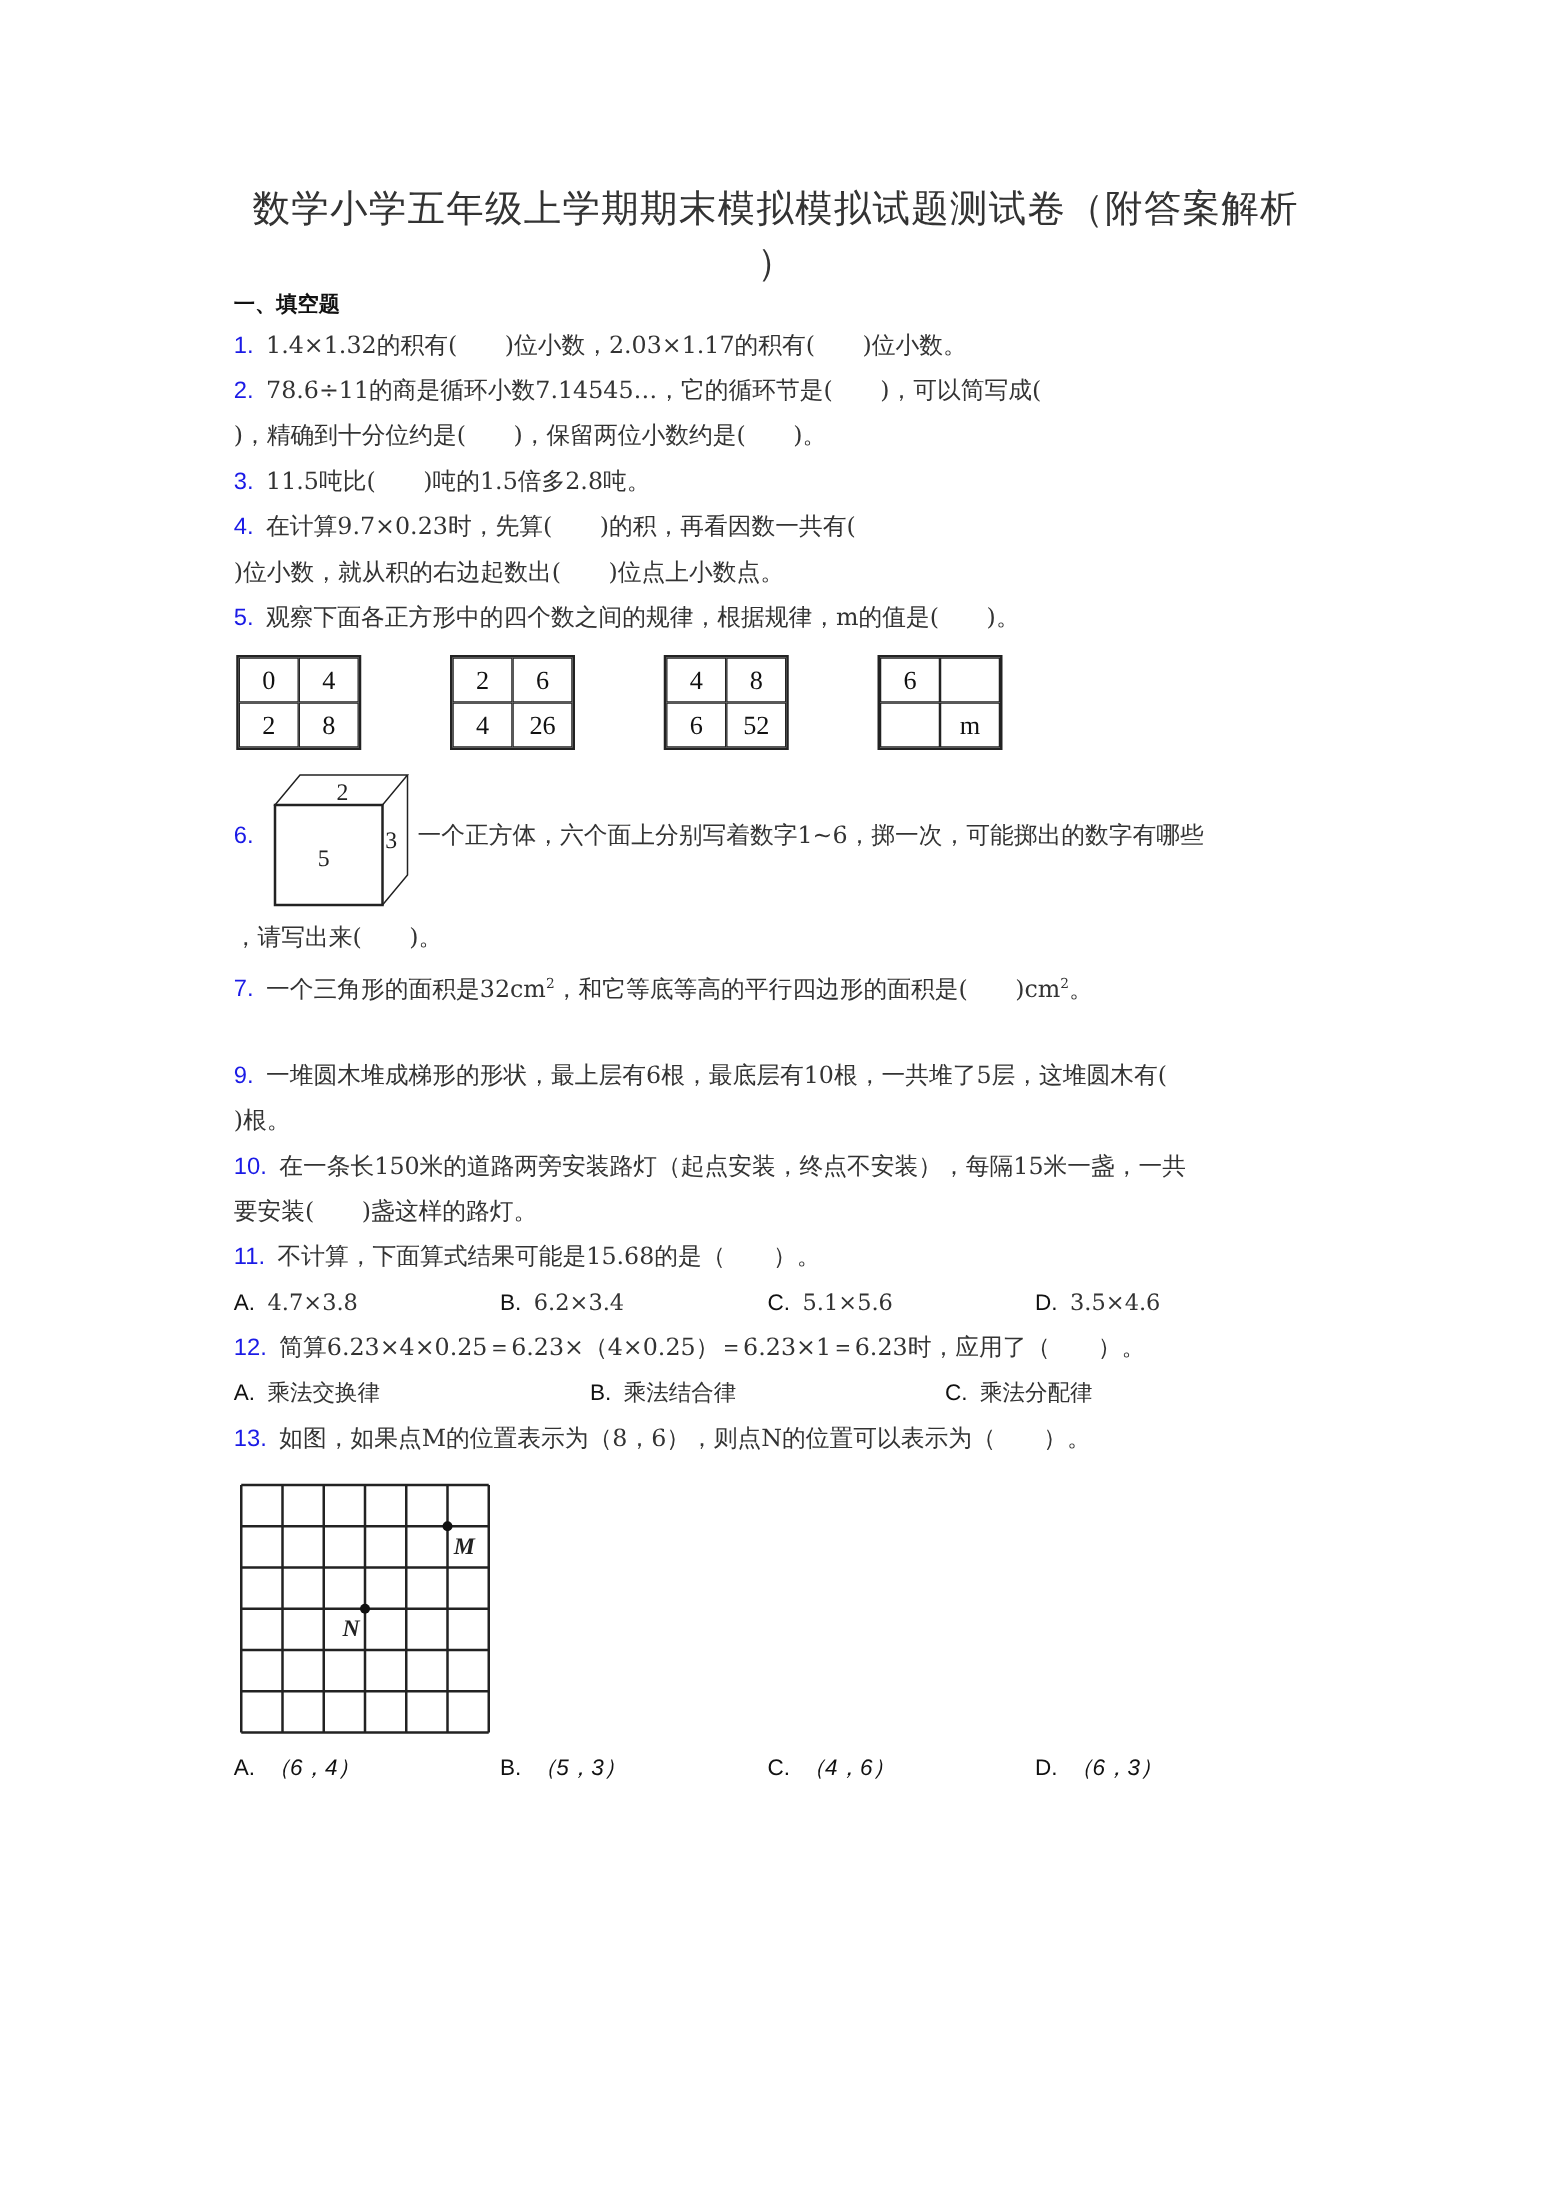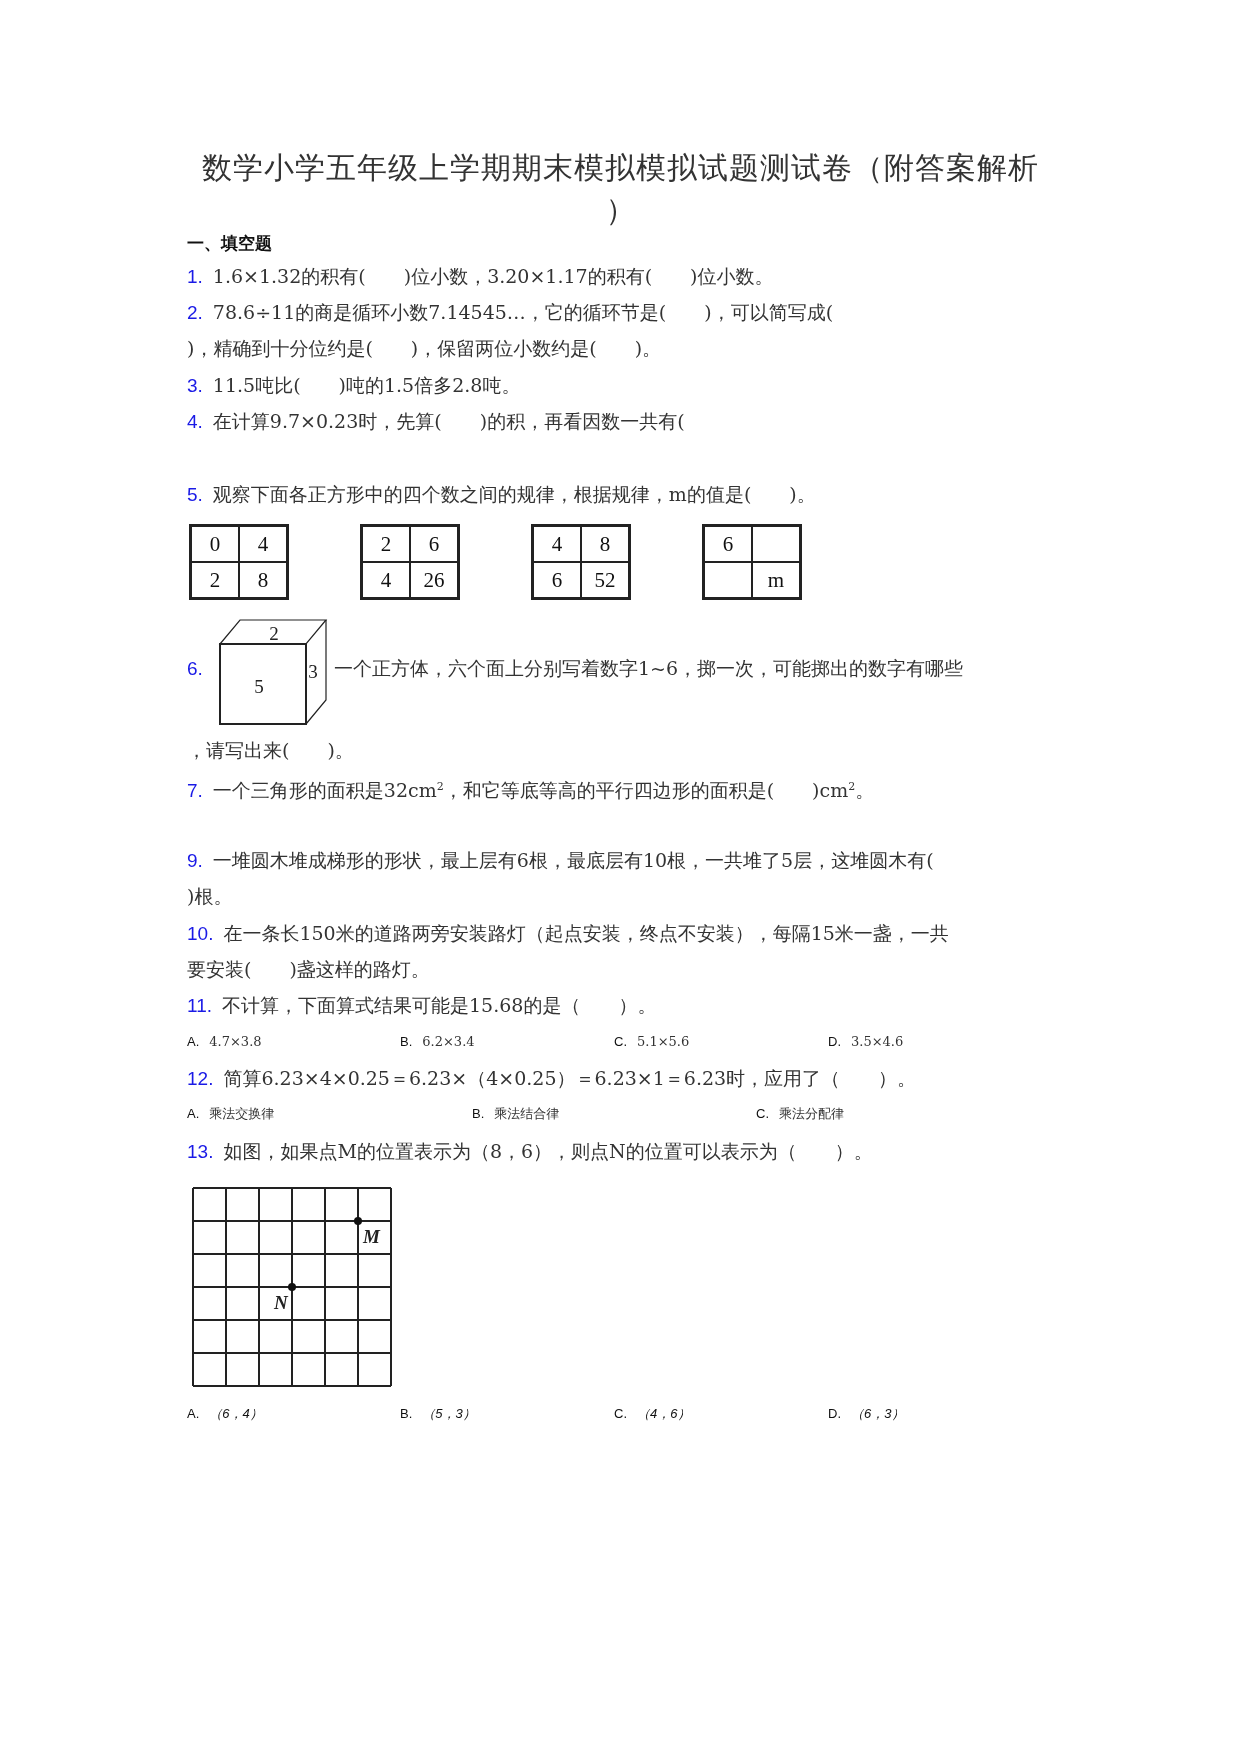--- a/index.html
+++ b/index.html
@@ -9,52 +9,53 @@
   .title { position: absolute; left: 150px; width: 941px; top: 148px; text-align: center;
            font-size: 30px; line-height: 40px; color: #333; letter-spacing: 1px; }
   .title-end { position: absolute; left: 0; width: 1241px; top: 190px; text-align: center;
                font-size: 30px; color: #333; }
   .section { position: absolute; left: 187px; top: 232px; font-size: 17px; font-weight: bold;
              font-family: "DejaVu Sans", "Liberation Sans", sans-serif; color: #111; }
   .line { position: absolute; left: 187px; font-size: 19px; line-height: 26px; white-space: nowrap;
           color: #333; }
   .num { color: #1a1ae6; font-family: "Liberation Sans", "DejaVu Sans", sans-serif; margin-right: 10px; }
   .sans { font-family: "Liberation Sans", "DejaVu Sans", sans-serif; color: #111; font-style: italic; }
-  .opt { position: absolute; font-size: 13px; line-height: 26px; white-space: nowrap; color: #333; }
+  .opt { position: absolute; font-size: 18px; line-height: 26px; white-space: nowrap; color: #333; }
   .optl { font-family: "Liberation Sans", "DejaVu Sans", sans-serif; color: #111; margin-right: 10px; }
   .sq { position: absolute; top: 524px; width: 100px; height: 76px; border: 2px solid #222;
         box-sizing: border-box; display: grid; grid-template-columns: 1fr 1fr; grid-template-rows: 1fr 1fr; }
   .sq div { border: 1px solid #222; display: flex; align-items: center; justify-content: center;
             font-family: "Liberation Serif", serif; font-size: 21px; color: #111; }
   sup { font-size: 11px; }
 </style>
 </head>
 <body>
 
 <div class="page">
   <div class="title">数学小学五年级上学期期末模拟模拟试题测试卷（附答案解析</div>
   <div class="title-end">）</div>
   <div class="section">一、填空题</div>
 
   <div class="line" style="top:263px">
-    <span class="num">1.</span><span>1.6×1.32的积有(　　)位小数，3.20×1.17的积有(　　)位小数。</span>
+    <span class="num">1.</span><span>1.4×1.32的积有(　　)位小数，2.03×1.17的积有(　　)位小数。</span>
   </div>
 
   <div class="line" style="top:299px">
     <span class="num">2.</span><span>78.6÷11的商是循环小数7.14545…，它的循环节是(　　)，可以简写成(</span>
   </div>
   <div class="line" style="top:335px">)，精确到十分位约是(　　)，保留两位小数约是(　　)。</div>
 
   <div class="line" style="top:372px">
     <span class="num">3.</span><span>11.5吨比(　　)吨的1.5倍多2.8吨。</span>
   </div>
 
   <div class="line" style="top:408px">
     <span class="num">4.</span><span>在计算9.7×0.23时，先算(　　)的积，再看因数一共有(</span>
   </div>
+  <div class="line" style="top:445px">)位小数，就从积的右边起数出(　　)位点上小数点。</div>
 
   <div class="line" style="top:481px">
     <span class="num">5.</span><span>观察下面各正方形中的四个数之间的规律，根据规律，m的值是(　　)。</span>
   </div>
   <div class="sq" style="left:189px">
     <div>0</div>
     <div>4</div>
     <div>2</div>
     <div>8</div>
   </div>

